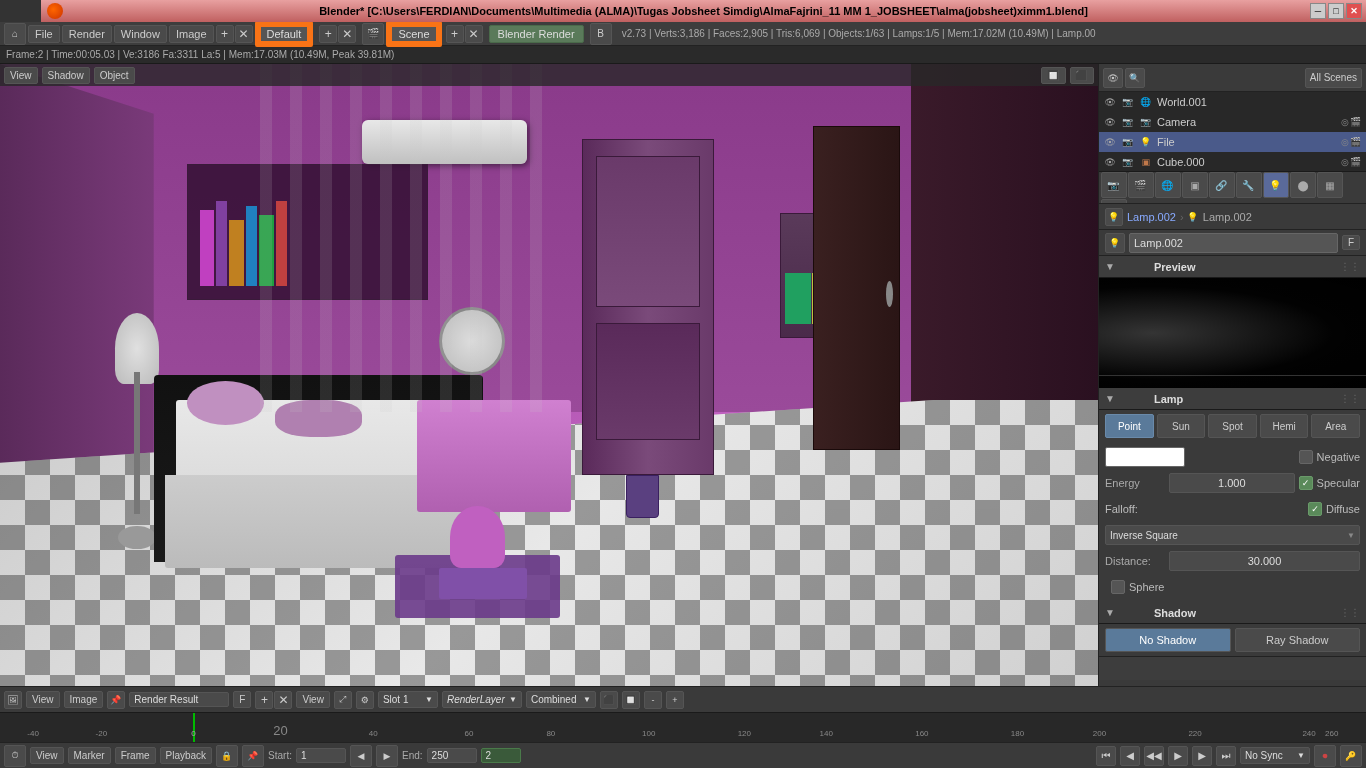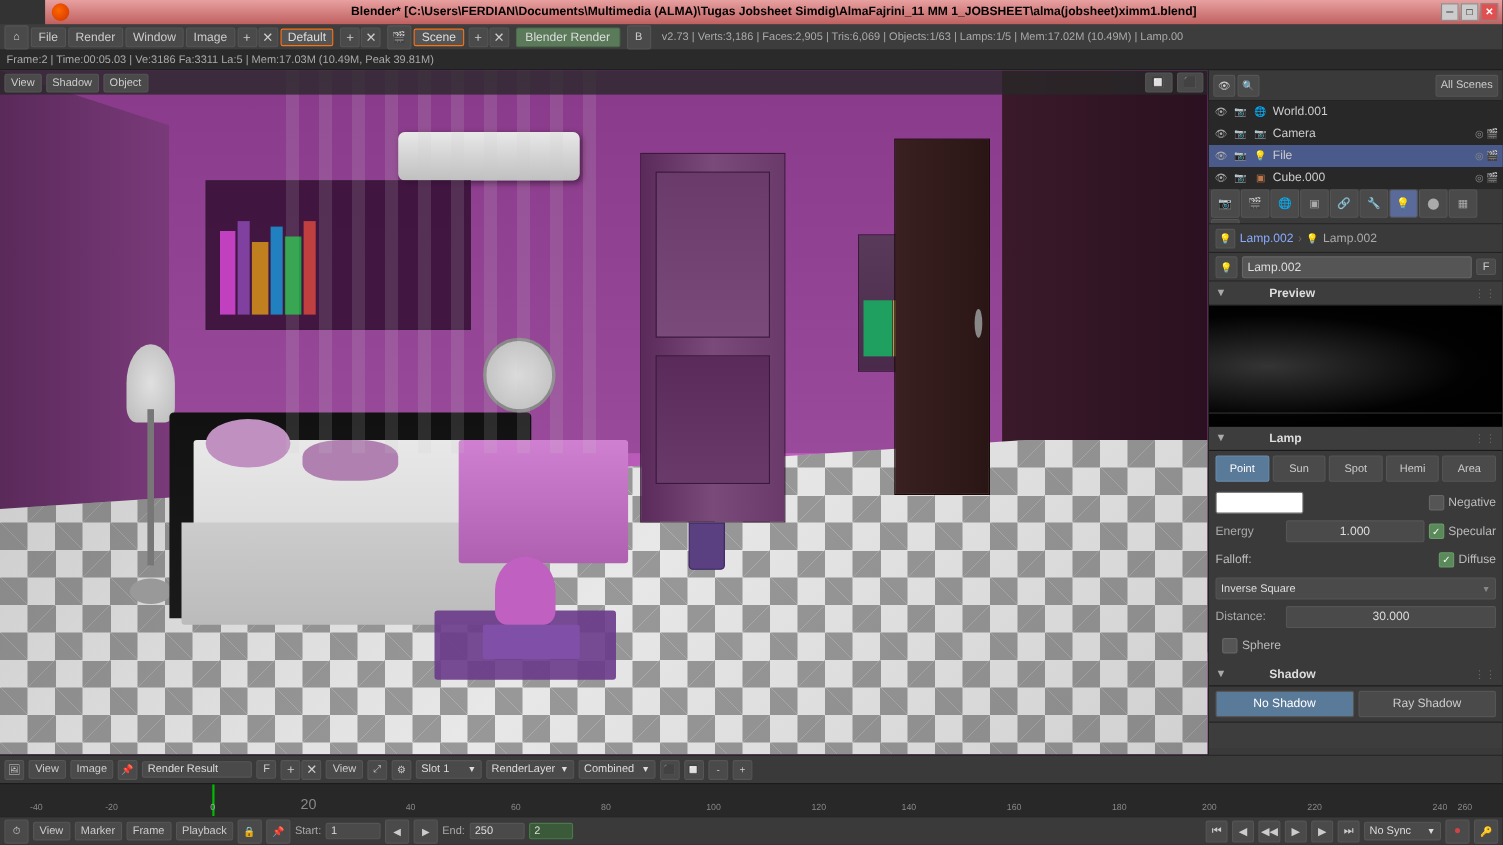--- a/index.html
+++ b/index.html
@@ -53,21 +53,21 @@
       padding: 2px 6px;
       background: #4a4a4a;
       border: 1px solid #555;
       color: #ccc;
       cursor: pointer;
       font-size: 11px;
       border-radius: 2px;
     }
     #menubar .scene-selector {
       background: #555;
-      border: 1px solid #f97316;
+      border: 6px solid #f97316;
       color: #ddd;
       padding: 1px 6px;
       font-size: 11px;
       border-radius: 2px;
     }
     #menubar .render-engine {
       background: #5a7a5a;
       border: 1px solid #4a6a4a;
       color: #ddd;
       padding: 2px 8px;
@@ -870,21 +870,21 @@
     <div class="btn">+</div>
     <div class="btn">✕</div>
   </div>
   <div class="img-editor-btn">View</div>
   <div class="icon-btn" style="width:18px;height:18px;font-size:9px;">⤢</div>
   <div class="icon-btn" style="width:18px;height:18px;font-size:9px;">⚙</div>
   <div class="slot-dropdown" style="display:flex;align-items:center;justify-content:space-between;cursor:pointer;padding:2px 4px;">
     <span>Slot 1</span>
     <span style="font-size:8px;">▼</span>
   </div>
-  <div class="layer-dropdown" style="display:flex;align-items:center;justify-content:space-between;cursor:pointer;padding:2px 4px;">
+  <div class="layer-dropdown" style="display:flex;align-items:center;justify-content:space-between;cursor:pointer;padding:2px 4px;font-style:italic;">
     <span>RenderLayer</span>
     <span style="font-size:8px;">▼</span>
   </div>
   <div class="combined-dropdown" style="display:flex;align-items:center;justify-content:space-between;cursor:pointer;padding:2px 4px;">
     <span>Combined</span>
     <span style="font-size:8px;">▼</span>
   </div>
   <div class="icon-btn" style="width:18px;height:18px;font-size:9px;">⬛</div>
   <div class="icon-btn" style="width:18px;height:18px;font-size:9px;">🔲</div>
   <div class="icon-btn" style="width:18px;height:18px;font-size:9px;">-</div>

